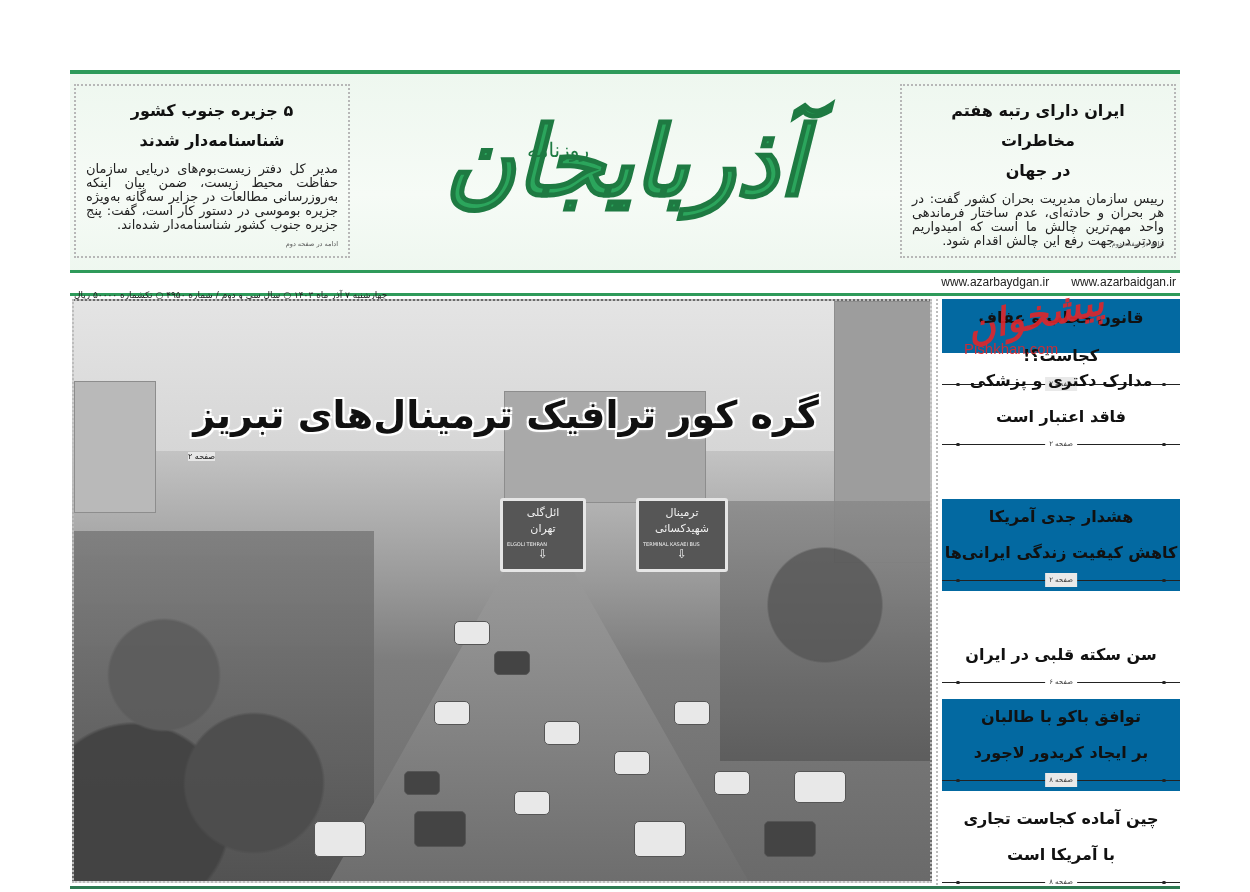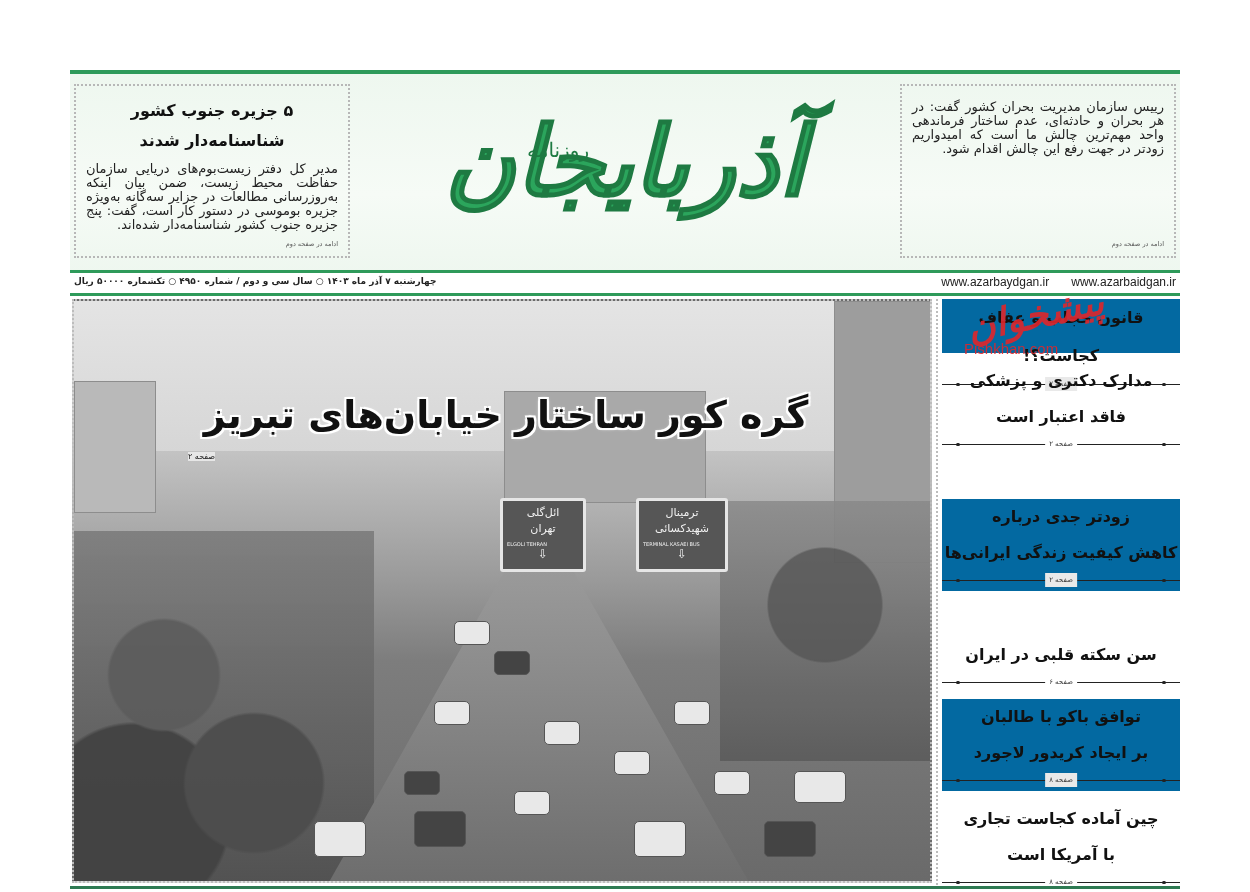--- a/index.html
+++ b/index.html
@@ -18,21 +18,21 @@
   .teaser.left .more { right:auto; left:auto; right:10px; }
 
   .logo { position:absolute; left:345px; top:0; width:420px; height:200px; }
   .logo-main { position:absolute; left:0; top:18px; width:420px; text-align:center; direction:rtl;
     font-family:"DejaVu Serif", serif; font-style:italic; font-weight:bold; font-size:96px; color:#2ba55c;
     -webkit-text-stroke:2px #1e7a42; letter-spacing:-4px; line-height:140px; }
   .logo-sub { position:absolute; left:112px; top:64px; direction:rtl; font-family:"DejaVu Serif", serif; 
     font-size:20px; color:#1e7a42; }
 
   .infobar { position:absolute; left:0; top:200px; width:1110px; height:20px; border-top:3px solid #2e9a5a; border-bottom:3px solid #2e9a5a; background:#fff; box-sizing:content-box; }
-  .issue { position:absolute; left:4px; top:3px; font-size:9px; color:#222; direction:rtl;font-weight:bold; }
+  .issue { position:absolute; left:4px; top:17px; font-size:9px; color:#222; direction:rtl; }
   .urls { position:absolute; right:4px; top:2px; font-family:"Liberation Sans", sans-serif; font-size:12px; color:#222; }
   .urls span { margin-left:22px; }
 
   
   .photo { position:absolute; left:2px; top:229px; width:860px; height:584px; border:2px dotted #bdbdbd; box-sizing:border-box; overflow:hidden;
     background:
       linear-gradient(180deg,#dcdcdc 0%,#d2d2d2 18%,#bfbfbf 28%,#9a9a9a 48%,#7d7d7d 62%,#6a6a6a 100%); }
   .sky { position:absolute; left:0; top:0; width:100%; height:150px; background:linear-gradient(180deg,#e4e4e4,#d6d6d6); }
   .bldg { position:absolute; background:#b9b9b9; border:1px solid #8d8d8d; }
   .trees-left { position:absolute; left:0; top:230px; width:300px; height:360px;
@@ -81,20 +81,21 @@
       <p>مدیر کل دفتر زیست‌بوم‌های دریایی سازمان حفاظت محیط زیست، ضمن بیان اینکه به‌روزرسانی مطالعات در جزایر سه‌گانه به‌ویژه جزیره بوموسی در دستور کار است، گفت: پنج جزیره جنوب کشور شناسنامه‌دار شده‌اند.</p>
       <div class="more">ادامه در صفحه دوم</div>
     </div>
 
     <div class="logo">
       <div class="logo-main">آذربایجان</div>
       <div class="logo-sub">روزنامه</div>
     </div>
 
     <div class="teaser right">
+      <h2><span>ایران دارای رتبه هفتم مخاطرات</span><br><span>در جهان</span></h2>
       <p>رییس سازمان مدیریت بحران کشور گفت: در هر بحران و حادثه‌ای، عدم ساختار فرماندهی واحد مهم‌ترین چالش ما است که امیدواریم زودتر در جهت رفع این چالش اقدام شود.</p>
       <div class="more">ادامه در صفحه دوم</div>
     </div>
   </div>
 
   <div class="infobar">
     <div class="issue">چهارشنبه ۷ آذر ماه ۱۴۰۳ ○ سال سی و دوم / شماره ۴۹۵۰ ○ تکشماره ۵۰۰۰۰ ریال</div>
     <div class="urls">
       <span>www.azarbaydgan.ir</span><span>www.azarbaidgan.ir</span>
     </div>
@@ -131,42 +132,42 @@
 TEHRAN</div>
       <div class="arrow">⇩</div>
     </div>
     <div class="sign" style="left:562px;width:92px;">
       <div>ترمینال</div>
       <div>شهیدکسائی</div>
       <div class="en">TERMINAL  KASAEI  BUS</div>
       <div class="arrow">⇩</div>
     </div>
 
-    <div class="headline">گره کور ساختار خیابان‌های تبریز</div>
+    <div class="headline">گره کور ترافیک ترمینال‌های تبریز</div>
     <div class="headline-page">صفحه ۲</div>
   </div>
 
   <div class="rcol">
     <div class="item shaded" style="top:0;height:54px;">
       <h3 style="line-height:38px;">قانون حجاب و عفاف کجاست؟!</h3>
       <div class="pg">
           <div class="line"></div>
           <span class="lbl">صفحه ۲</span>
         </div>
     </div>
     <div class="item" style="top:64px;height:126px;">
       <h3>مدارک دکتری و پزشکی</h3>
       <h3>فاقد اعتبار است</h3>
       <div class="pg">
           <div class="line"></div>
           <span class="lbl">صفحه ۲</span>
         </div>
     </div>
     <div class="item shaded" style="top:200px;height:92px;">
-      <h3>زودتر جدی درباره</h3>
+      <h3>هشدار جدی آمریکا</h3>
       <h3>کاهش کیفیت زندگی ایرانی‌ها</h3>
       <div class="pg">
           <div class="line"></div>
           <span class="lbl">صفحه ۲</span>
         </div>
     </div>
     <div class="item" style="top:302px;height:92px;margin-top:36px;">
       <h3>سن سکته قلبی در ایران</h3>
       <div class="pg">
           <div class="line"></div>

